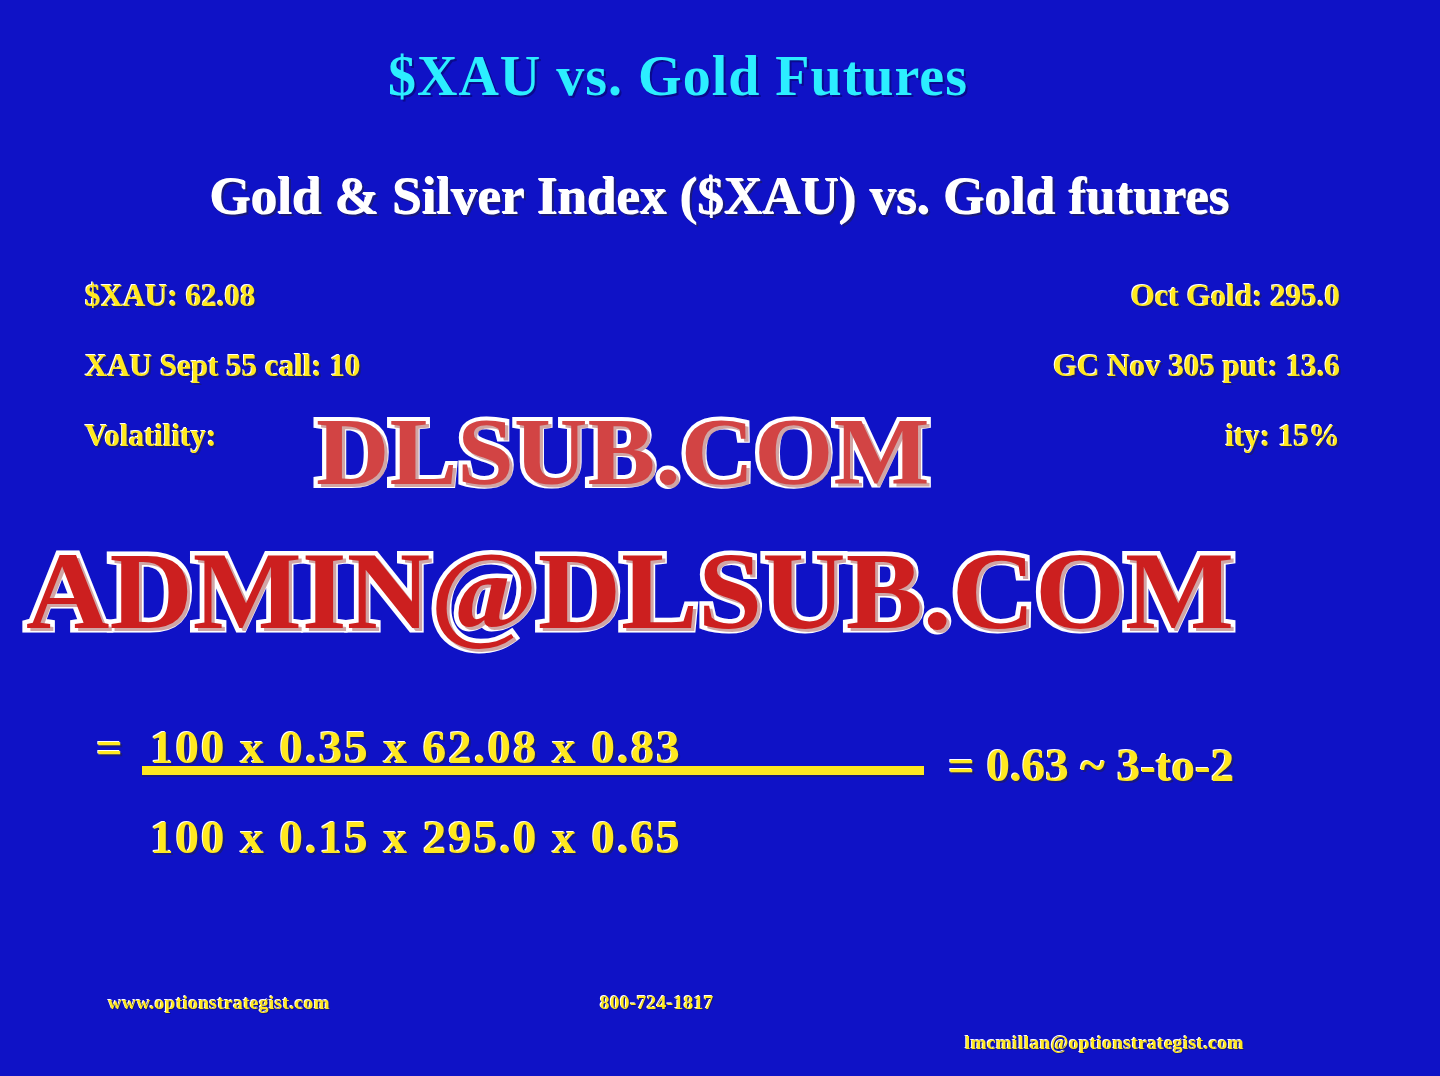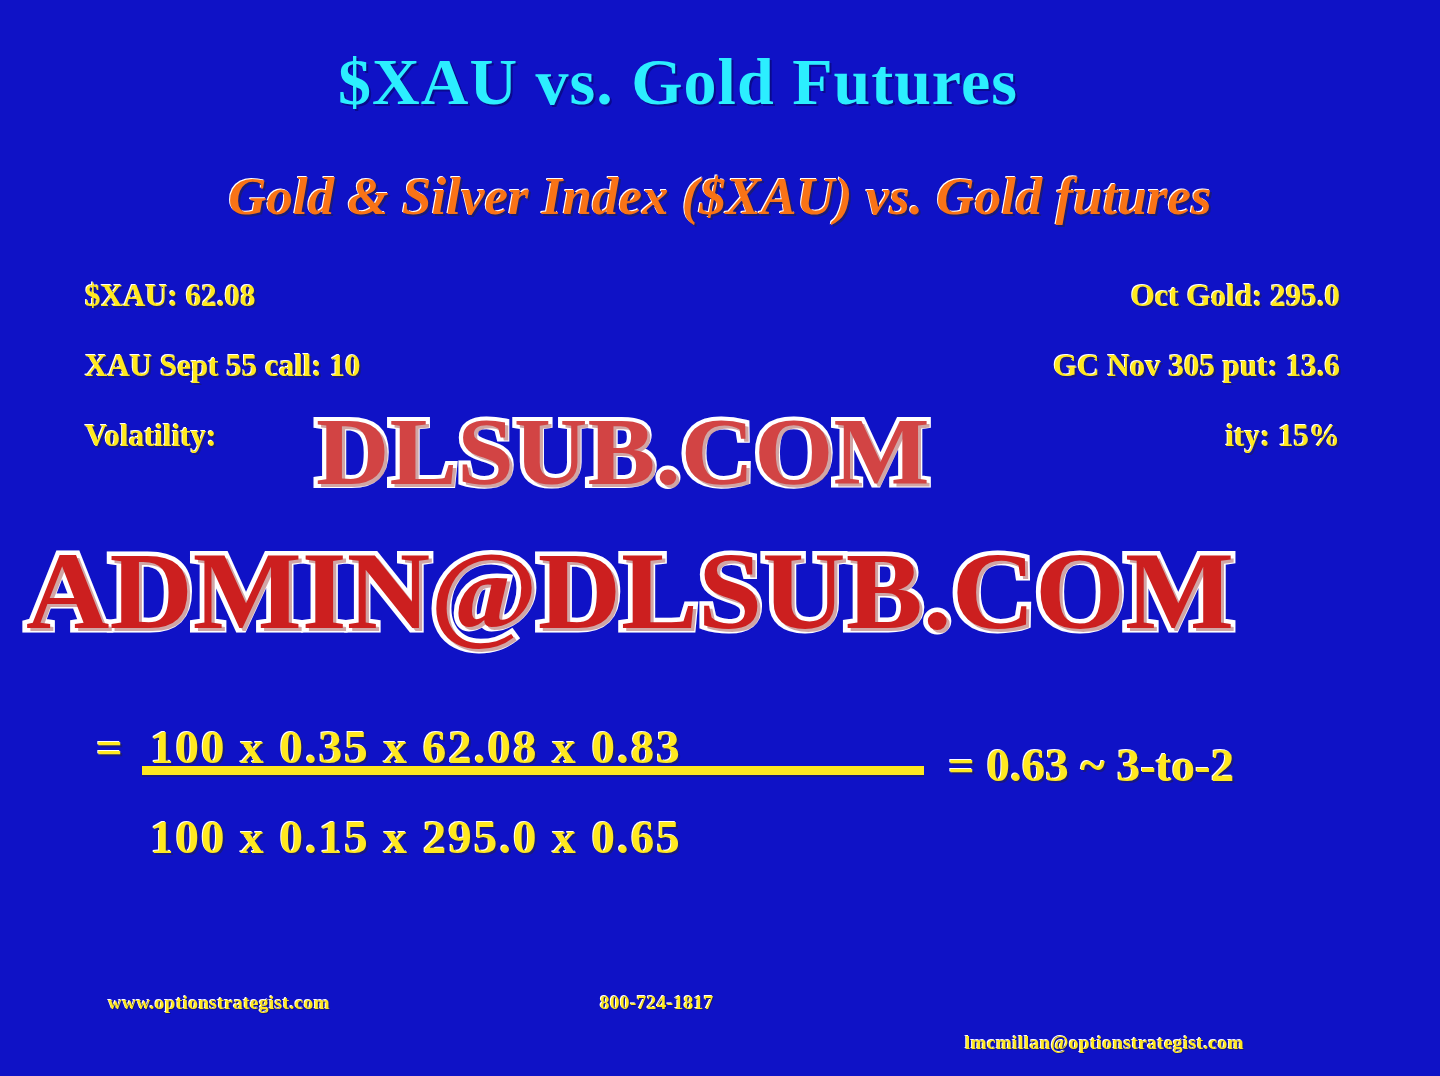--- a/index.html
+++ b/index.html
@@ -17,42 +17,41 @@
     -webkit-font-smoothing: none;
   }
 
   
   #title {
     position: absolute;
     left: 0;
     top: 44px;
     width: 1356px;
     text-align: center;
-    font-size: 66px;
+    font-size: 56px;
     font-weight: bold;
     color: #2ceeff;
     letter-spacing: 1px;
     text-shadow: 2px 2px 0 #0a0a8c;
     white-space: nowrap;
   }
 
   
   #subtitle {
     position: absolute;
     left: 0;
     top: 166px;
     width: 1440px;
     text-align: center;
     font-size: 53px;
     font-weight: bold;
-    color: #f97316;
+    color: #ffffff;
     letter-spacing: 0px;
     text-shadow: 2px 2px 0 #1a1a7a, -1px -1px 0 #ffffff;
     white-space: nowrap;
-    font-style: italic;
   }
 
   
   #data-grid {
     position: absolute;
     left: 0;
     top: 278px;
     width: 1440px;
   }
   .data-row {

